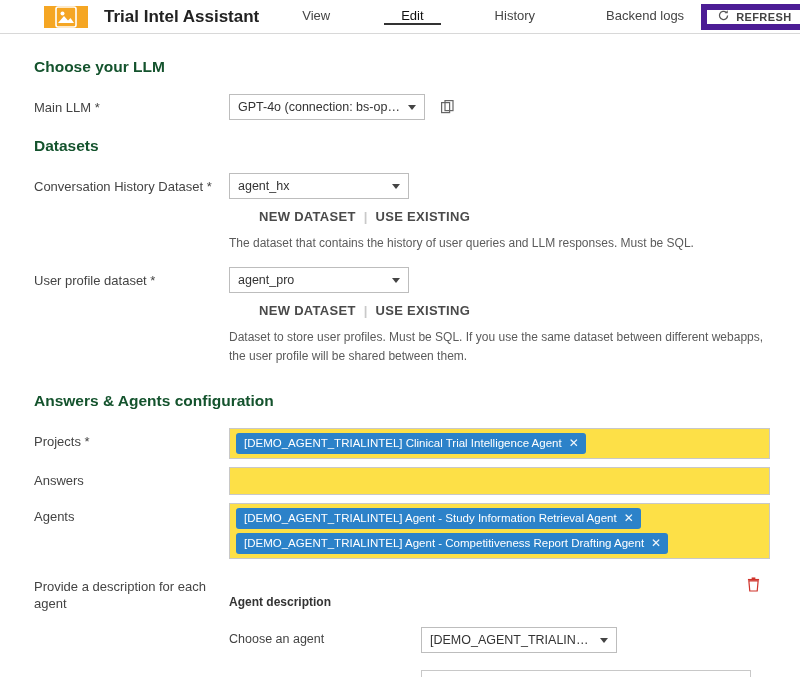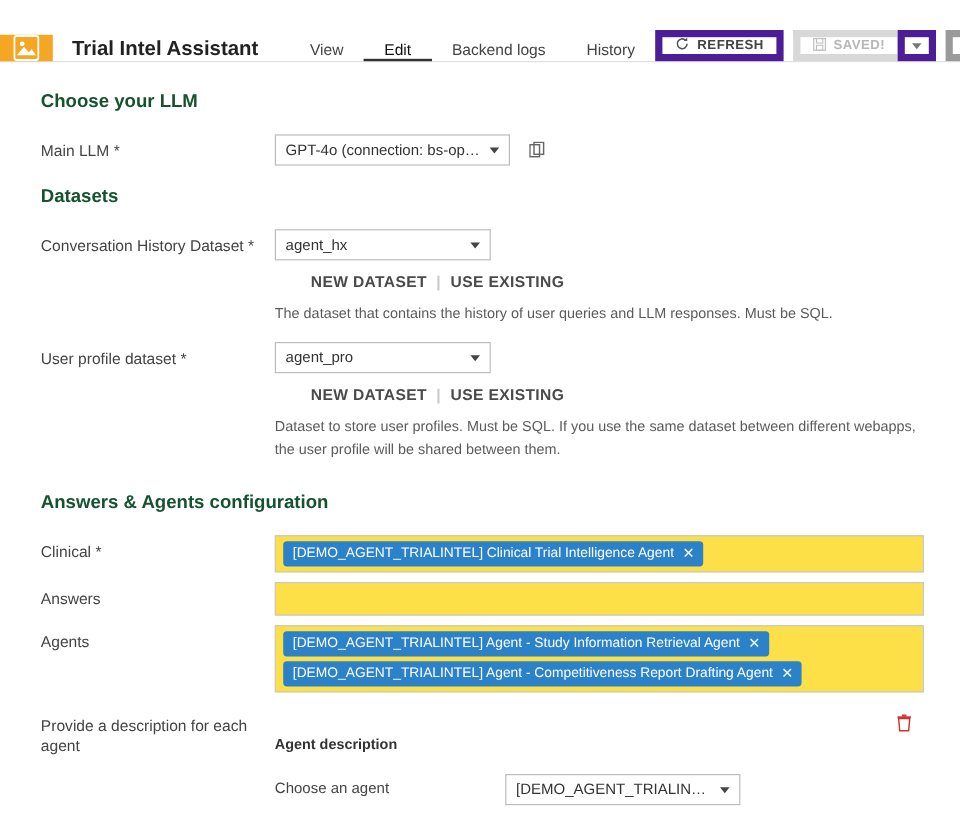--- a/index.html
+++ b/index.html
@@ -8,26 +8,27 @@
     width: 800px; height: 687px;
     background: #ffffff;
     font-family: "Liberation Sans", sans-serif;
     font-size: 13px;
     color: #333;
     overflow: hidden;
   }
 
   
   .topbar {
-    height: 52px;
-    display: flex;
-    align-items: flex-end;
+    height: 34px;
+    display: flex;
+    align-items: center;
     border-bottom: 1px solid #d8d8d8;
     background: #fff;
     position: relative;
+    padding-left: 44px;
   }
   .logo-tile {
     width: 44px;
     min-width: 44px;
     background: #f5a623;
     display: flex;
     align-items: center;
     justify-content: center;
   }
   .logo-tile svg { display: block; }
@@ -37,20 +38,21 @@
     padding: 0 14px 0 16px;
     font-size: 17px;
     font-weight: bold;
     color: #222;
     white-space: nowrap;
   }
   .nav-tabs {
     display: flex;
     align-items: stretch;
     margin-left: 12px;
+    gap: 37px;
   }
   .nav-tab {
     display: flex;
     align-items: center;
     padding: 0 17px;
     font-size: 13px;
     color: #444;
     cursor: pointer;
     border-bottom: 2px solid transparent;
     white-space: nowrap;
@@ -255,22 +257,22 @@
         <path d="M3 17 L9 10 L13 14.5 L15.5 12 L19 17 Z" fill="#ffffff"></path>
       </svg>
     </span>
   </div>
 
   <div class="app-title">Trial Intel Assistant</div>
 
   <div class="nav-tabs">
     <div class="nav-tab">View</div>
     <div class="nav-tab active">Edit</div>
+    <div class="nav-tab">History</div>
     <div class="nav-tab">Backend logs</div>
-    <div class="nav-tab">History</div>
   </div>
 
   <div class="topbar-right">
     <div class="btn">
       <span>
         <svg width="13" height="13" viewBox="0 0 16 16">
           <path d="M13 8a5 5 0 1 1-1.6-3.7" fill="none" stroke="#555" stroke-width="1.6"></path>
           <path d="M13.2 1.6 L13.2 5.2 L9.6 5.2 Z" fill="#555"></path>
         </svg>
       </span>
@@ -350,21 +352,21 @@
           <span class="sep">|</span>
           <span class="link">USE EXISTING</span>
         </div>
         <div class="help-text">Dataset to store user profiles. Must be SQL. If you use the same dataset between different webapps, the user profile will be shared between them.</div>
       </div>
     </div>
 
     <h2 class="section" style="margin-top:26px">Answers &amp; Agents configuration</h2>
 
     <div class="row">
-      <div class="row-label">Clinical *</div>
+      <div class="row-label">Projects *</div>
       <div class="row-field">
         <div class="tagbox">
           <span class="tag">
             <span>[DEMO_AGENT_TRIALINTEL] Clinical Trial Intelligence Agent</span>
             <span class="x">✕</span>
           </span>
         </div>
       </div>
     </div>
 

